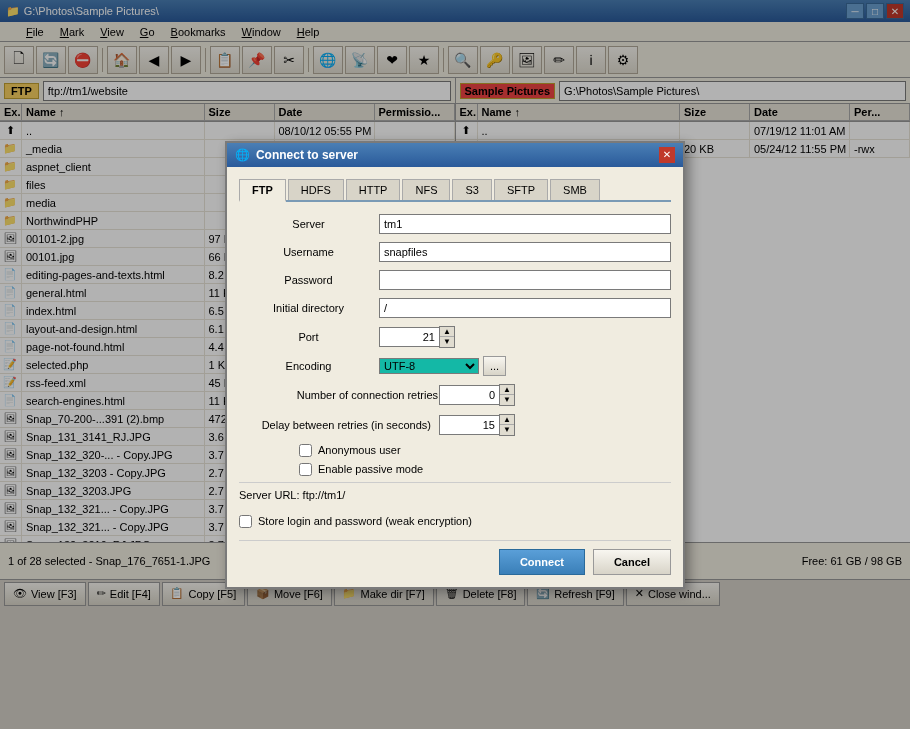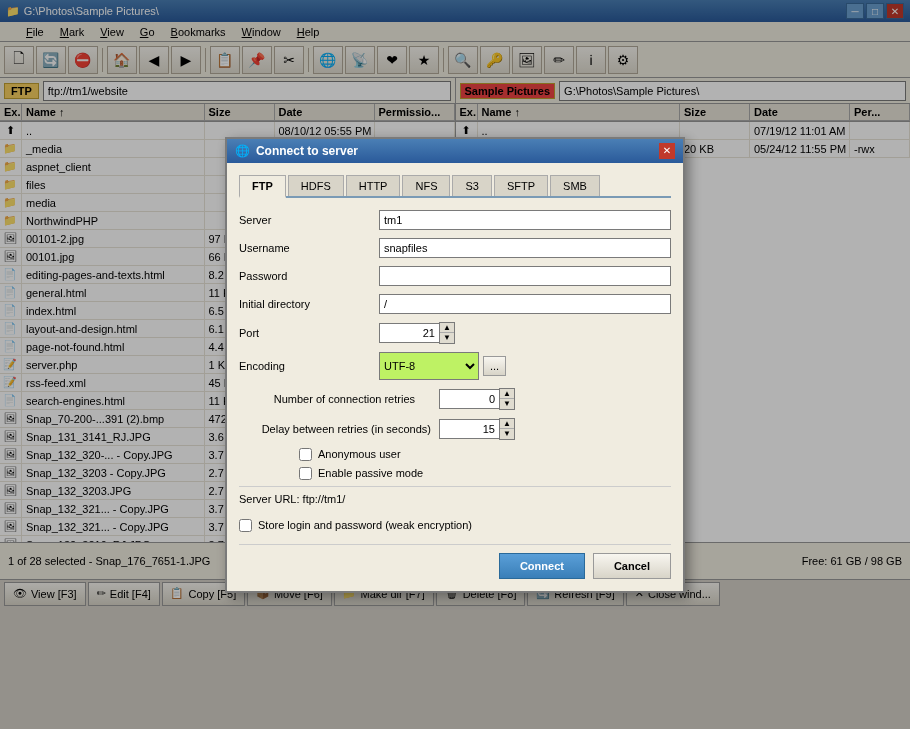--- a/index.html
+++ b/index.html
@@ -49,24 +49,24 @@
     .dialog-close { background: #c0392b; border: none; color: white; width: 16px; height: 16px; cursor: pointer; font-size: 10px; display: flex; align-items: center; justify-content: center; }
     .dialog-body { padding: 12px; }
 
     
     .tab-bar { display: flex; border-bottom: 2px solid #7a9ab5; margin-bottom: 12px; }
     .tab { padding: 4px 12px; border: 1px solid #aaa; border-bottom: none; cursor: pointer; background: #d8d4c8; font-size: 11px; margin-right: 2px; }
     .tab.active { background: #f0ece0; border-bottom: 2px solid #f0ece0; margin-bottom: -2px; font-weight: bold; }
 
     
     .form-row { display: flex; align-items: center; margin-bottom: 8px; }
-    .form-label { width: 140px; text-align: left; padding-right: 24px; font-size: 11px; }
+    .form-label { width: 140px; text-align: center; padding-right: 1px; font-size: 11px; }
     .form-input { flex: 1; height: 20px; border: 1px solid #7a7a7a; padding: 0 4px; font-size: 11px; background: white; }
     .form-row-encoding { display: flex; align-items: center; gap: 4px; }
-    .encoding-select { width: 100px; height: 28px; border: 1px solid #7a7a7a; font-size: 11px; background: #bef264; }
+    .encoding-select { width: 100px; height: 16px; border: 1px solid #7a7a7a; font-size: 11px; background: #14b8a6; }
     .encoding-dots { background: linear-gradient(to bottom, #f8f6f0, #d8d4c8); border: 1px solid #999; padding: 0 6px; height: 20px; font-size: 11px; cursor: pointer; }
     .spin-wrapper { display: flex; align-items: center; }
     .spin-input { width: 60px; height: 20px; border: 1px solid #7a7a7a; border-right: none; padding: 0 4px; font-size: 11px; background: white; text-align: right; }
     .spin-btns { display: flex; flex-direction: column; border: 1px solid #7a7a7a; }
     .spin-btn { background: #e0dcd0; width: 14px; height: 10px; display: flex; align-items: center; justify-content: center; font-size: 8px; cursor: pointer; border-bottom: 1px solid #aaa; }
     .spin-btn:last-child { border-bottom: none; }
     .checkbox-row { display: flex; align-items: center; gap: 6px; margin-bottom: 6px; padding-left: 60px; }
     .server-url { padding: 6px 0; font-size: 11px; border-top: 1px solid #ccc; margin-top: 4px; margin-bottom: 8px; }
     .store-row { display: flex; align-items: center; gap: 6px; margin-bottom: 12px; }
     .dialog-buttons { display: flex; justify-content: flex-end; gap: 8px; padding-top: 8px; border-top: 1px solid #ccc; }
@@ -258,21 +258,21 @@
     </div>
         <div class="file-row" style="grid-template-columns: 22px 1fr 70px 100px 80px;">
       <div class="file-cell icon-cell">📄</div>
       <div class="file-cell">page-not-found.html</div>
       <div class="file-cell">4.4 KB</div>
       <div class="file-cell">11/04/10 12:0</div>
       <div class="file-cell"></div>
     </div>
         <div class="file-row" style="grid-template-columns: 22px 1fr 70px 100px 80px;">
       <div class="file-cell icon-cell">📝</div>
-      <div class="file-cell">server.php</div>
+      <div class="file-cell">selected.php</div>
       <div class="file-cell">1 KB</div>
       <div class="file-cell">09/28/10 12:0</div>
       <div class="file-cell"></div>
     </div>
         <div class="file-row" style="grid-template-columns: 22px 1fr 70px 100px 80px;">
       <div class="file-cell icon-cell">📝</div>
       <div class="file-cell">rss-feed.xml</div>
       <div class="file-cell">45 KB</div>
       <div class="file-cell">11/04/10 12:0</div>
       <div class="file-cell"></div>

